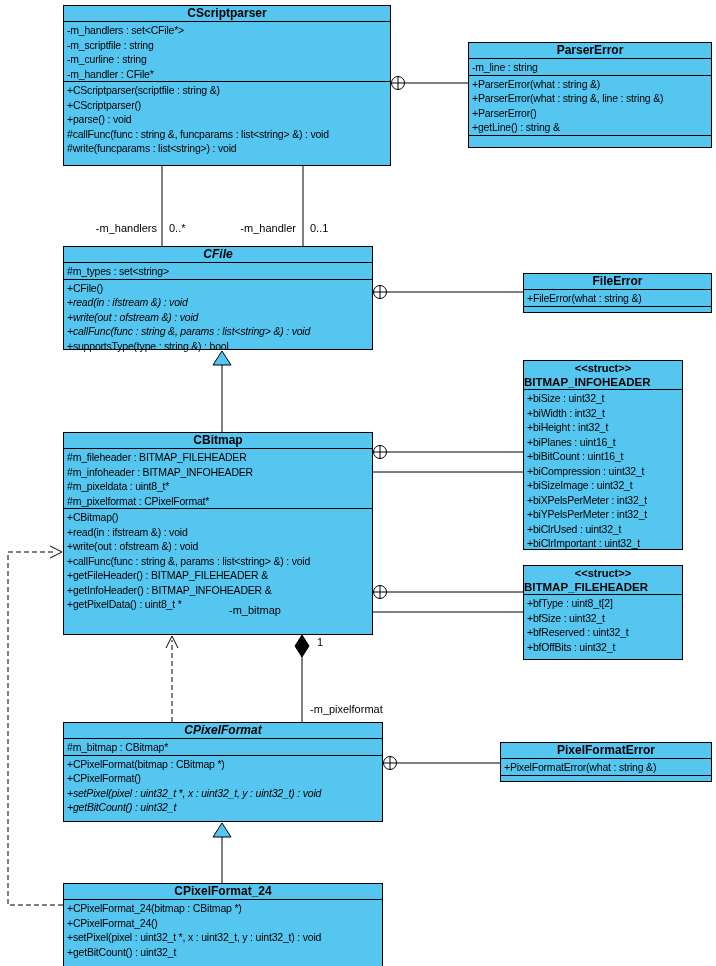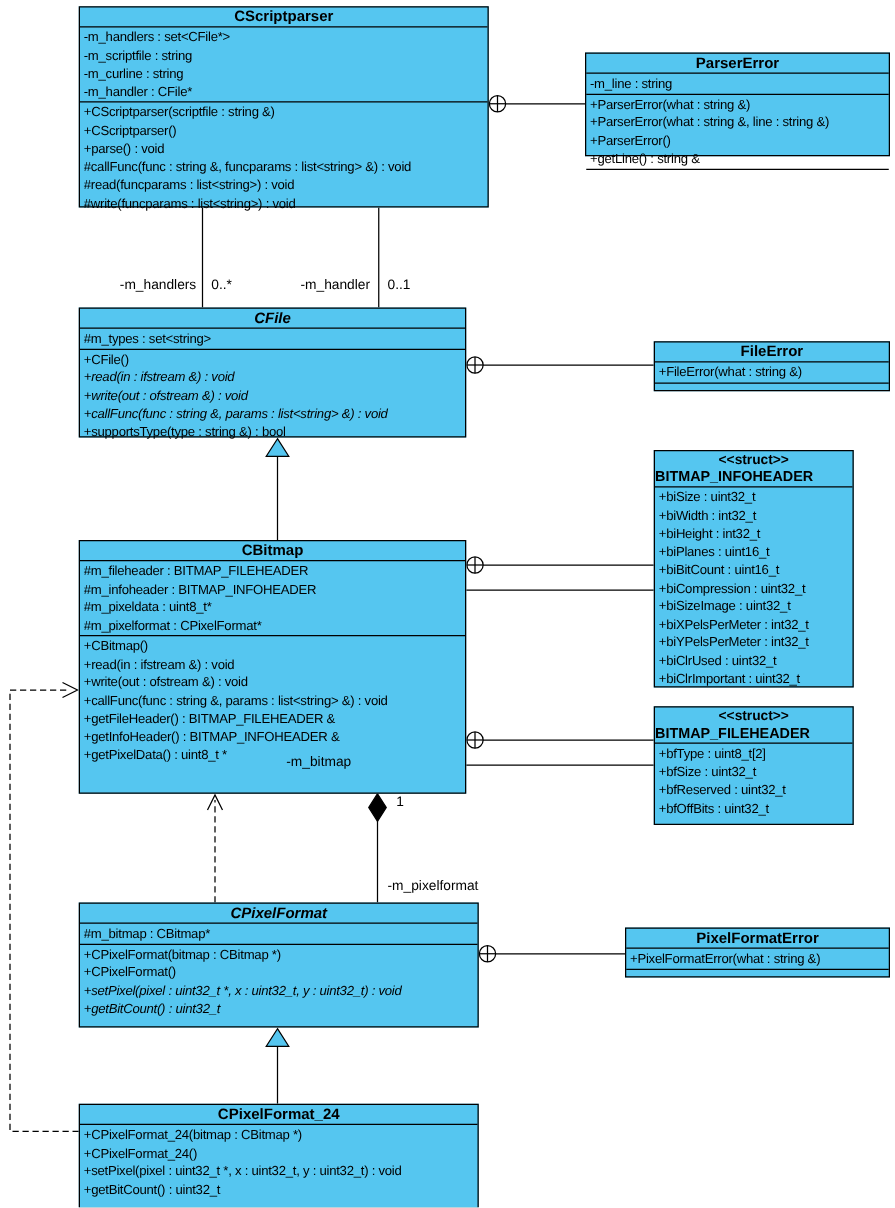--- a/index.html
+++ b/index.html
@@ -129,26 +129,25 @@
       <div class="row">-m_handlers : set&lt;CFile*&gt;</div>
       <div class="row">-m_scriptfile : string</div>
       <div class="row">-m_curline : string</div>
       <div class="row">-m_handler : CFile*</div>
     </div>
     <div class="sec grow">
       <div class="row">+CScriptparser(scriptfile : string &amp;)</div>
       <div class="row">+CScriptparser()</div>
       <div class="row">+parse() : void</div>
       <div class="row">#callFunc(func : string &amp;, funcparams : list&lt;string&gt; &amp;) : void</div>
-      <div class="row">#read(funcparams : list&lt;string&gt;) : void</div>
       <div class="row">#write(funcparams : list&lt;string&gt;) : void</div>
     </div>
   </div>
 
-  <div class="cls" style="left:468px;top:42px;width:244px;height:83px">
+  <div class="cls" style="left:468px;top:42px;width:244px;height:106px">
     <div class="ttl">ParserError</div>
     <div class="sec">
       <div class="row">-m_line : string</div>
     </div>
     <div class="sec">
       <div class="row">+ParserError(what : string &amp;)</div>
       <div class="row">+ParserError(what : string &amp;, line : string &amp;)</div>
       <div class="row">+ParserError()</div>
       <div class="row">+getLine() : string &amp;</div>
     </div>

